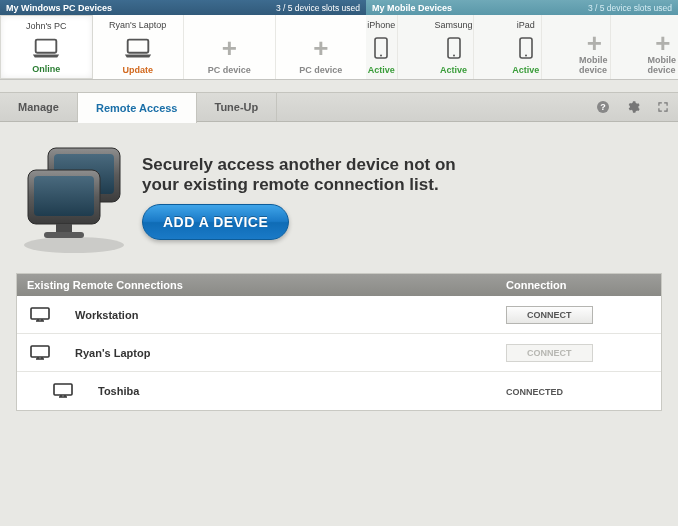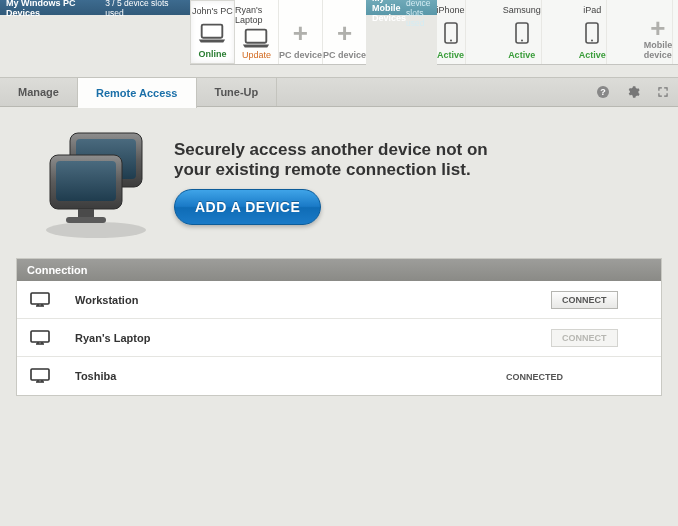--- a/index.html
+++ b/index.html
@@ -7,21 +7,21 @@
     font-family: Arial, Helvetica, sans-serif;
     font-size: 11px;
     background: #e8e8e4;
     width: 678px;
     height: 526px;
     overflow: hidden;
     color: #333;
   }
   
   .device-strip { display: flex; }
-  .device-section { display: flex; flex-direction: row; }
+  .device-section { display: flex; flex-direction: column; }
   .pc-section { width: 366px; }
   .mobile-section { width: 312px; }
   .section-header {
     height: 15px;
     display: flex;
     justify-content: space-between;
     align-items: center;
     padding: 0 6px;
     color: #fff;
     font-size: 9px;
@@ -73,21 +73,21 @@
     display: flex;
     align-items: center;
     justify-content: center;
     height: 26px;
   }
   .tile-status {
     font-size: 9px;
     color: #888;
   }
   .status-online { color: #2a7d32; font-weight: bold; }
-  .status-update { color: #d2691e; font-weight: normal; }
+  .status-update { color: #d2691e; font-weight: bold; }
   .status-offline { color: #888; }
   .status-active { color: #3a9d3a; font-weight: bold; }
   .status-slot { color: #888; font-weight: bold; }
 
   
   .laptop-icon { width: 30px; height: 22px; }
   .plus-icon {
     font-size: 26px;
     font-weight: bold;
     color: #b0b0ac;
@@ -129,22 +129,22 @@
     padding: 0 8px;
     color: #666;
     cursor: pointer;
     font-size: 13px;
   }
 
   
   .hero {
     display: flex;
     align-items: center;
-    padding: 18px 18px 12px 36px;
-    gap: 18px;
+    padding: 18px 18px 12px 14px;
+    gap: 8px;
   }
   .hero-icon {
     width: 120px;
     height: 115px;
     position: relative;
     display: flex;
     align-items: center;
     justify-content: center;
   }
   .hero-text h2 {
@@ -188,21 +188,21 @@
   .col-name { flex: 1; }
   .col-conn { width: 145px; }
   .panel-row {
     display: flex;
     align-items: center;
     height: 38px;
     padding: 0 10px;
     border-bottom: 1px solid #e5e5e1;
     gap: 16px;
   }
-  .panel-row:last-child { border-bottom: none; }
+  .panel-row:last-child { border-bottom: none; margin-left: 23px; }
   .row-icon {
     width: 26px;
     display: flex;
     align-items: center;
     justify-content: center;
   }
   .row-label {
     flex: 1;
     font-size: 11px;
     font-weight: bold;
@@ -210,23 +210,22 @@
     padding-left: 6px;
   }
   .conn-cell { width: 145px; }
   .connect-btn {
     background: linear-gradient(#fdfdfd, #e8e8e6);
     border: 1px solid #b5b5b1;
     border-radius: 0;
     font-size: 9px;
     font-weight: bold;
     color: #555;
-    padding: 3px 10px;
+    padding: 3px 20px;
     cursor: pointer;
-    margin-left: 45px;
   }
   .connect-btn.disabled {
     color: #b7b7b2;
     border-color: #d4d4d0;
     background: #f5f5f3;
     cursor: default;
   }
   .connected-txt {
     font-size: 9px;
     font-weight: bold;
@@ -387,20 +386,21 @@
     <h2>
       <span>Securely access another device not on</span><br>
       <span>your existing remote connection list.</span>
     </h2>
     <button class="add-btn">ADD A DEVICE</button>
   </div>
 </div>
 
 <div class="panel">
   <div class="panel-header">
+    <div class="col-name">Existing Remote Connections</div>
     <div class="col-conn">Connection</div>
   </div>
   <div id="rows">
       <div class="panel-row">
         <div class="row-icon">
           <svg width="22" height="18" viewBox="0 0 22 18">
             <rect x="2" y="2" width="18" height="11" rx="1" fill="none" stroke="#333" stroke-width="1.6"></rect>
             <path d="M7 15h8M9 13v2h4v-2" stroke="#333" stroke-width="1.4" fill="none"></path>
           </svg>
         </div>

